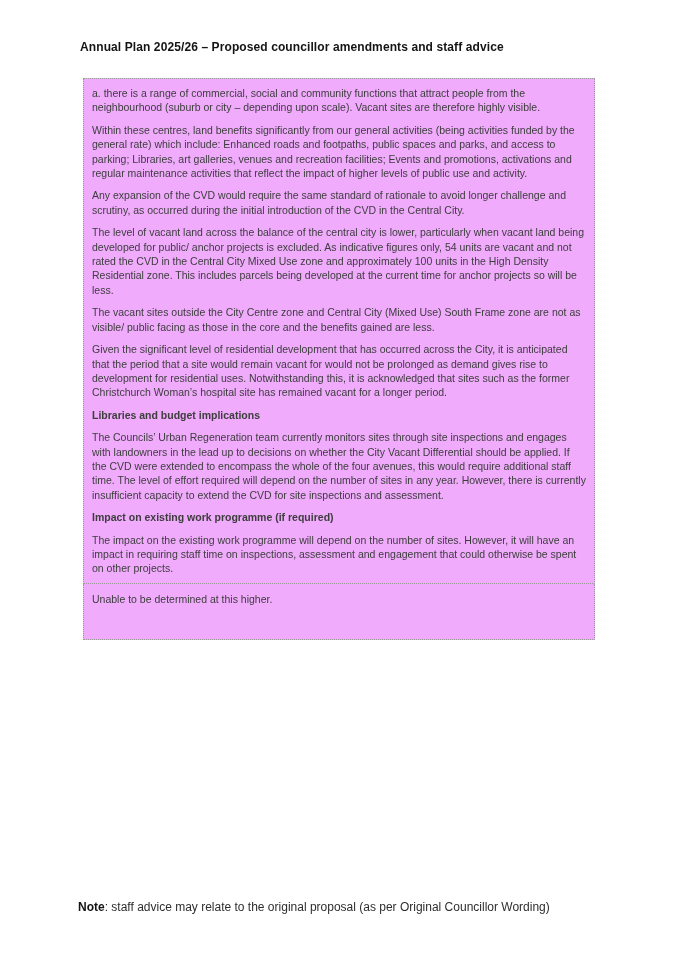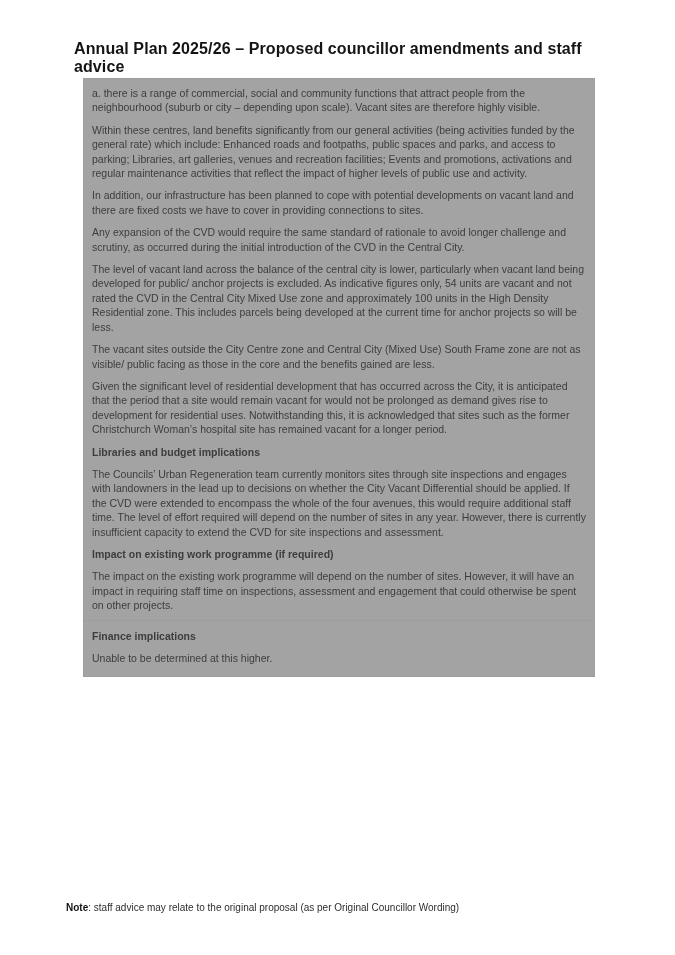--- a/index.html
+++ b/index.html
@@ -10,40 +10,40 @@
   body {
     position: relative;
     width: 675px;
     height: 955px;
     font-family: "Liberation Sans", sans-serif;
     color: #3d3d3d;
     -webkit-font-smoothing: antialiased;
   }
   .doc-title {
     position: absolute;
-    left: 74px;
+    left: 80px;
     top: 40px;
     width: 540px;
-    font-size: 16px;
+    font-size: 12px;
     font-weight: 700;
     color: #141414;
     letter-spacing: 0.1px;
   }
   .advice-container {
     position: absolute;
     left: 83px;
     top: 78px;
     width: 512px;
     box-sizing: border-box;
   }
   .box {
     box-sizing: border-box;
     border: 1px dotted #9a9a9a;
     padding: 7px 8px 7px 8px;
-    background: #a3a3a3;
+    background: #f0abfc;
   }
   .box + .box {
     border-top: none;
   }
   .box p {
     margin: 0 0 8px 0;
     font-size: 10.5px;
     line-height: 14.4px;
     color: #3d3d3d;
   }
@@ -69,55 +69,53 @@
     color: #1a1a1a;
   }
   .finance-body {
     margin: 0;
     font-size: 10.5px;
     line-height: 14.4px;
     color: #3d3d3d;
   }
   .footnote {
     position: absolute;
-    left: 66px;
+    left: 78px;
     top: 901px;
     width: 560px;
-    font-size: 10px;
+    font-size: 12px;
     line-height: 13px;
     color: #2e2e2e;
   }
   .footnote .note-label {
     font-weight: 700;
     color: #141414;
   }
 </style>
 </head>
 <body>
 
 <div class="doc-title">Annual Plan 2025/26 – Proposed councillor amendments and staff advice</div>
 
 <div class="advice-container">
 
   <div class="box">
     <p>a. there is a range of commercial, social and community functions that attract people from the neighbourhood (suburb or city – depending upon scale). Vacant sites are therefore highly visible.</p>
     <p>Within these centres, land benefits significantly from our general activities (being activities funded by the general rate) which include: Enhanced roads and footpaths, public spaces and parks, and access to parking; Libraries, art galleries, venues and recreation facilities; Events and promotions, activations and regular maintenance activities that reflect the impact of higher levels of public use and activity.</p>
-    <p>In addition, our infrastructure has been planned to cope with potential developments on vacant land and there are fixed costs we have to cover in providing connections to sites.</p>
     <p>Any expansion of the CVD would require the same standard of rationale to avoid longer challenge and scrutiny, as occurred during the initial introduction of the CVD in the Central City.</p>
     <p>The level of vacant land across the balance of the central city is lower, particularly when vacant land being developed for public/ anchor projects is excluded. As indicative figures only, 54 units are vacant and not rated the CVD in the Central City Mixed Use zone and approximately 100 units in the High Density Residential zone. This includes parcels being developed at the current time for anchor projects so will be less.</p>
     <p>The vacant sites outside the City Centre zone and Central City (Mixed Use) South Frame zone are not as visible/ public facing as those in the core and the benefits gained are less.</p>
     <p>Given the significant level of residential development that has occurred across the City, it is anticipated that the period that a site would remain vacant for would not be prolonged as demand gives rise to development for residential uses. Notwithstanding this, it is acknowledged that sites such as the former Christchurch Woman’s hospital site has remained vacant for a longer period.</p>
 
     <p class="box-heading">Libraries and budget implications</p>
     <p>The Councils’ Urban Regeneration team currently monitors sites through site inspections and engages with landowners in the lead up to decisions on whether the City Vacant Differential should be applied. If the CVD were extended to encompass the whole of the four avenues, this would require additional staff time. The level of effort required will depend on the number of sites in any year. However, there is currently insufficient capacity to extend the CVD for site inspections and assessment.</p>
 
     <p class="box-heading">Impact on existing work programme (if required)</p>
     <p>The impact on the existing work programme will depend on the number of sites. However, it will have an impact in requiring staff time on inspections, assessment and engagement that could otherwise be spent on other projects.</p>
   </div>
 
   <div class="box finance-box">
-    <p class="finance-heading">Finance implications</p>
     <p class="finance-body">Unable to be determined at this higher.</p>
   </div>
 
 </div>
 
 <div class="footnote"><span class="note-label">Note</span><span>: staff advice may relate to the original proposal (as per Original Councillor Wording)</span></div>
 
 </body></html>

